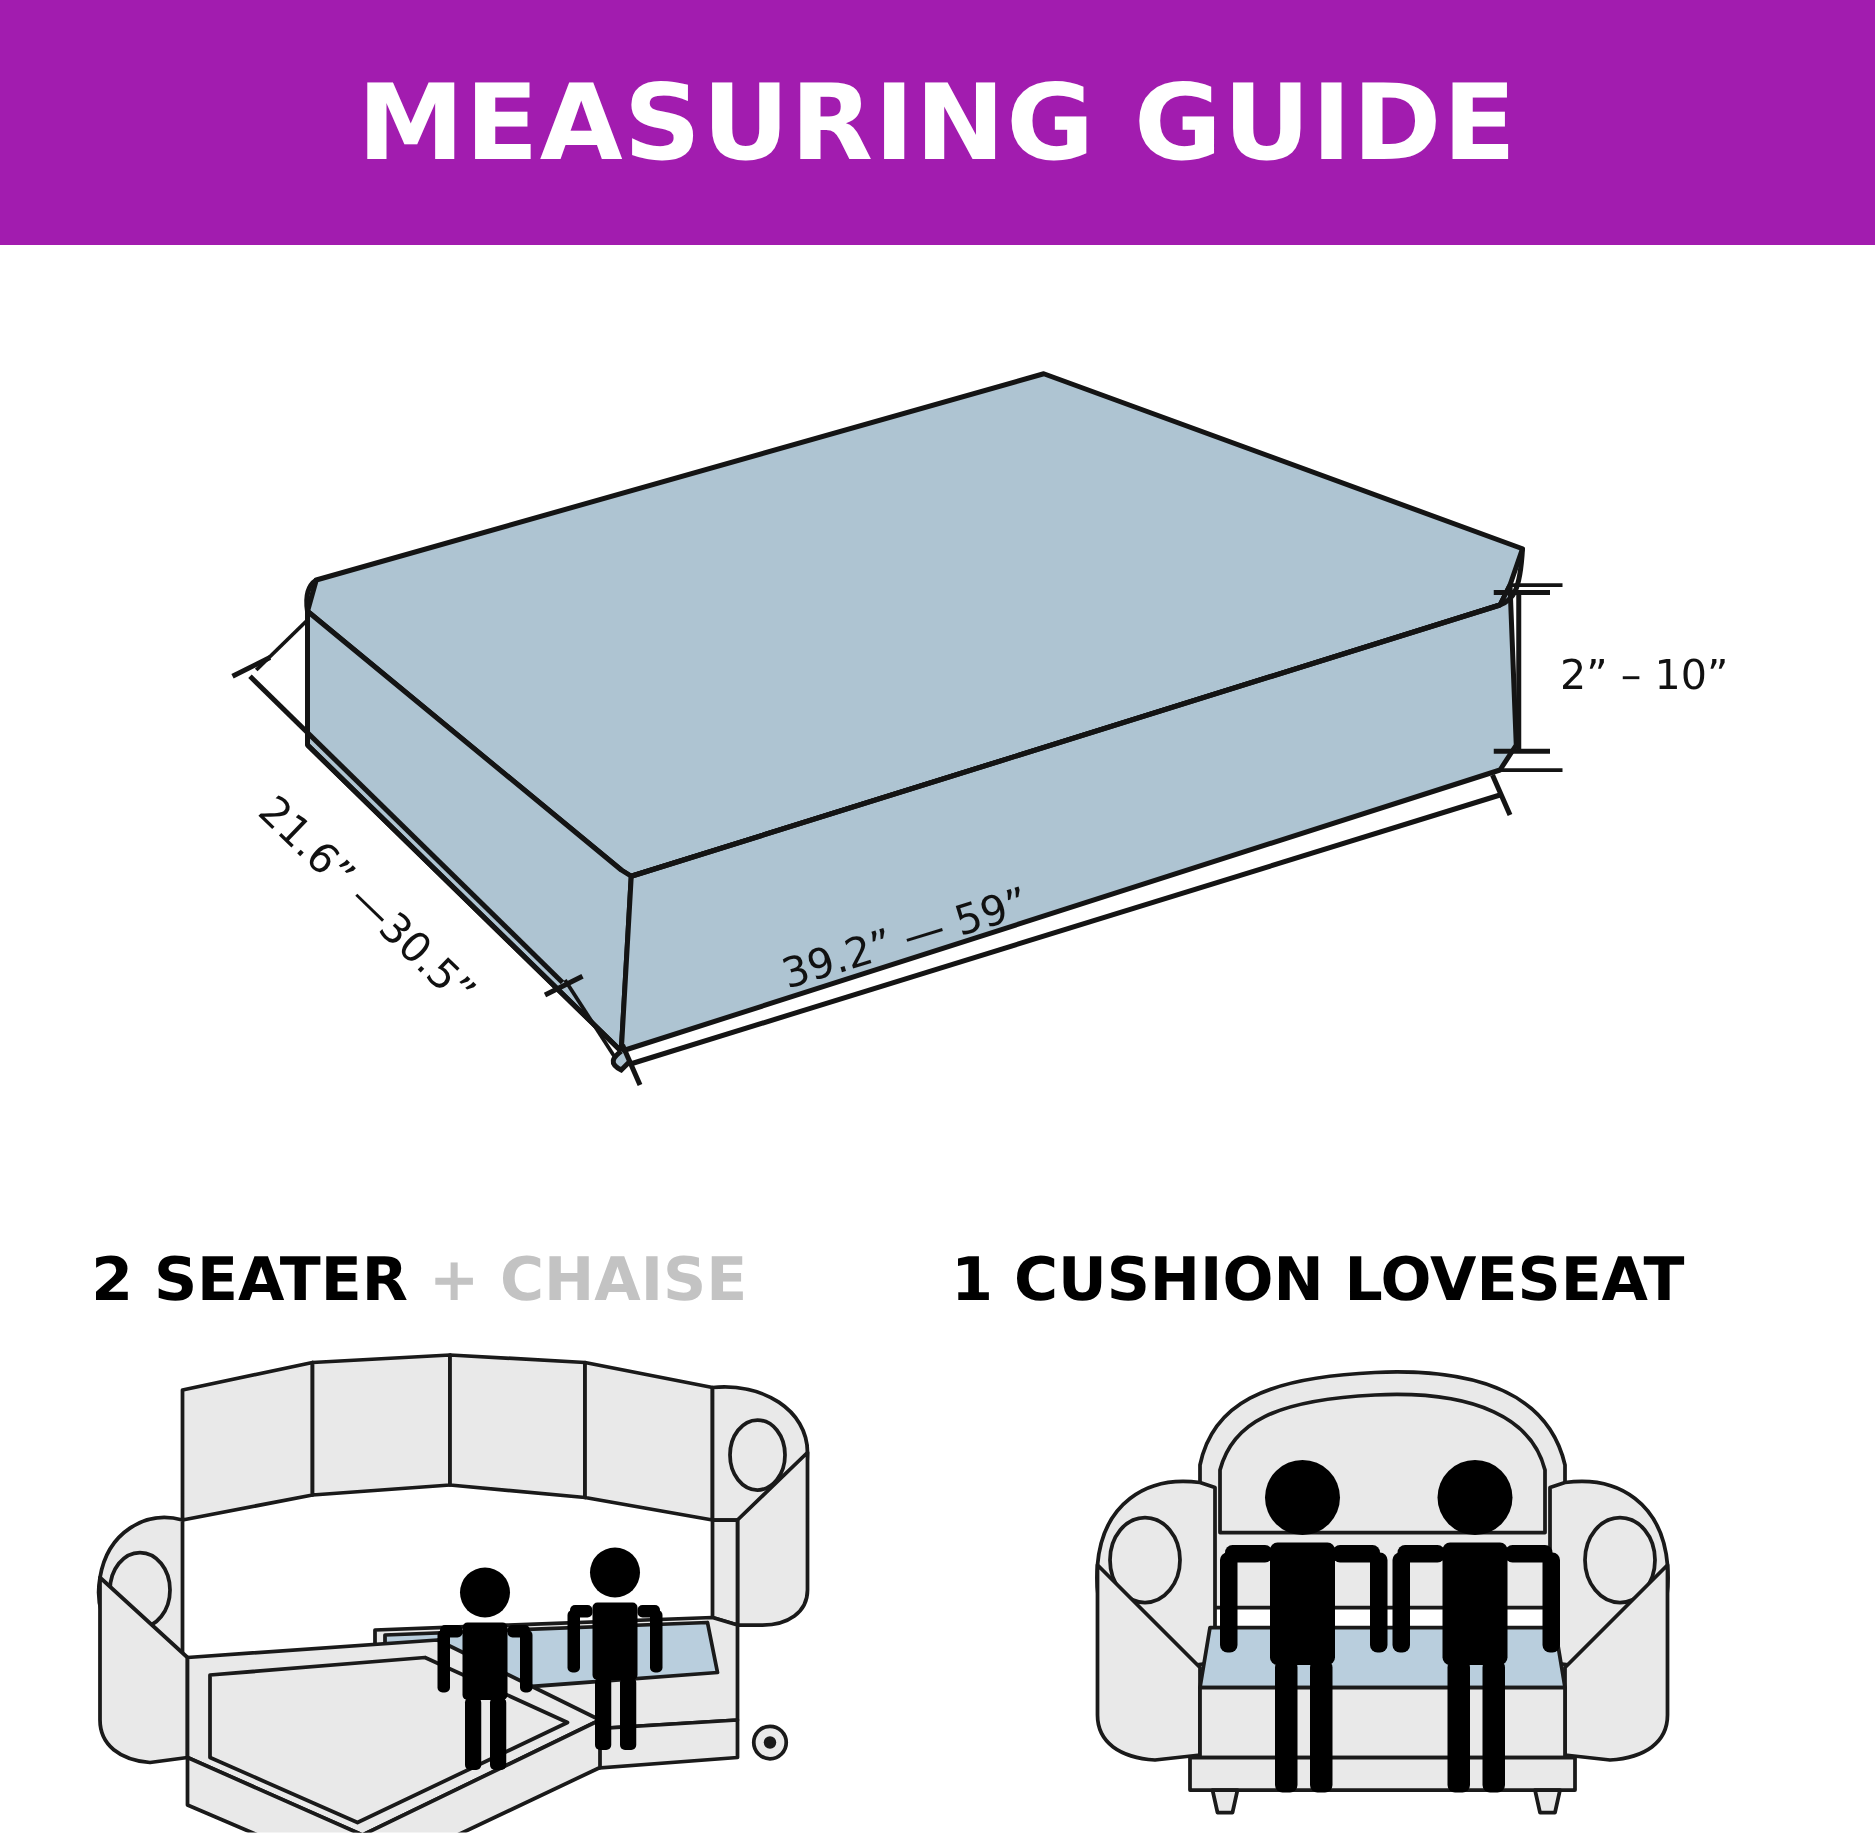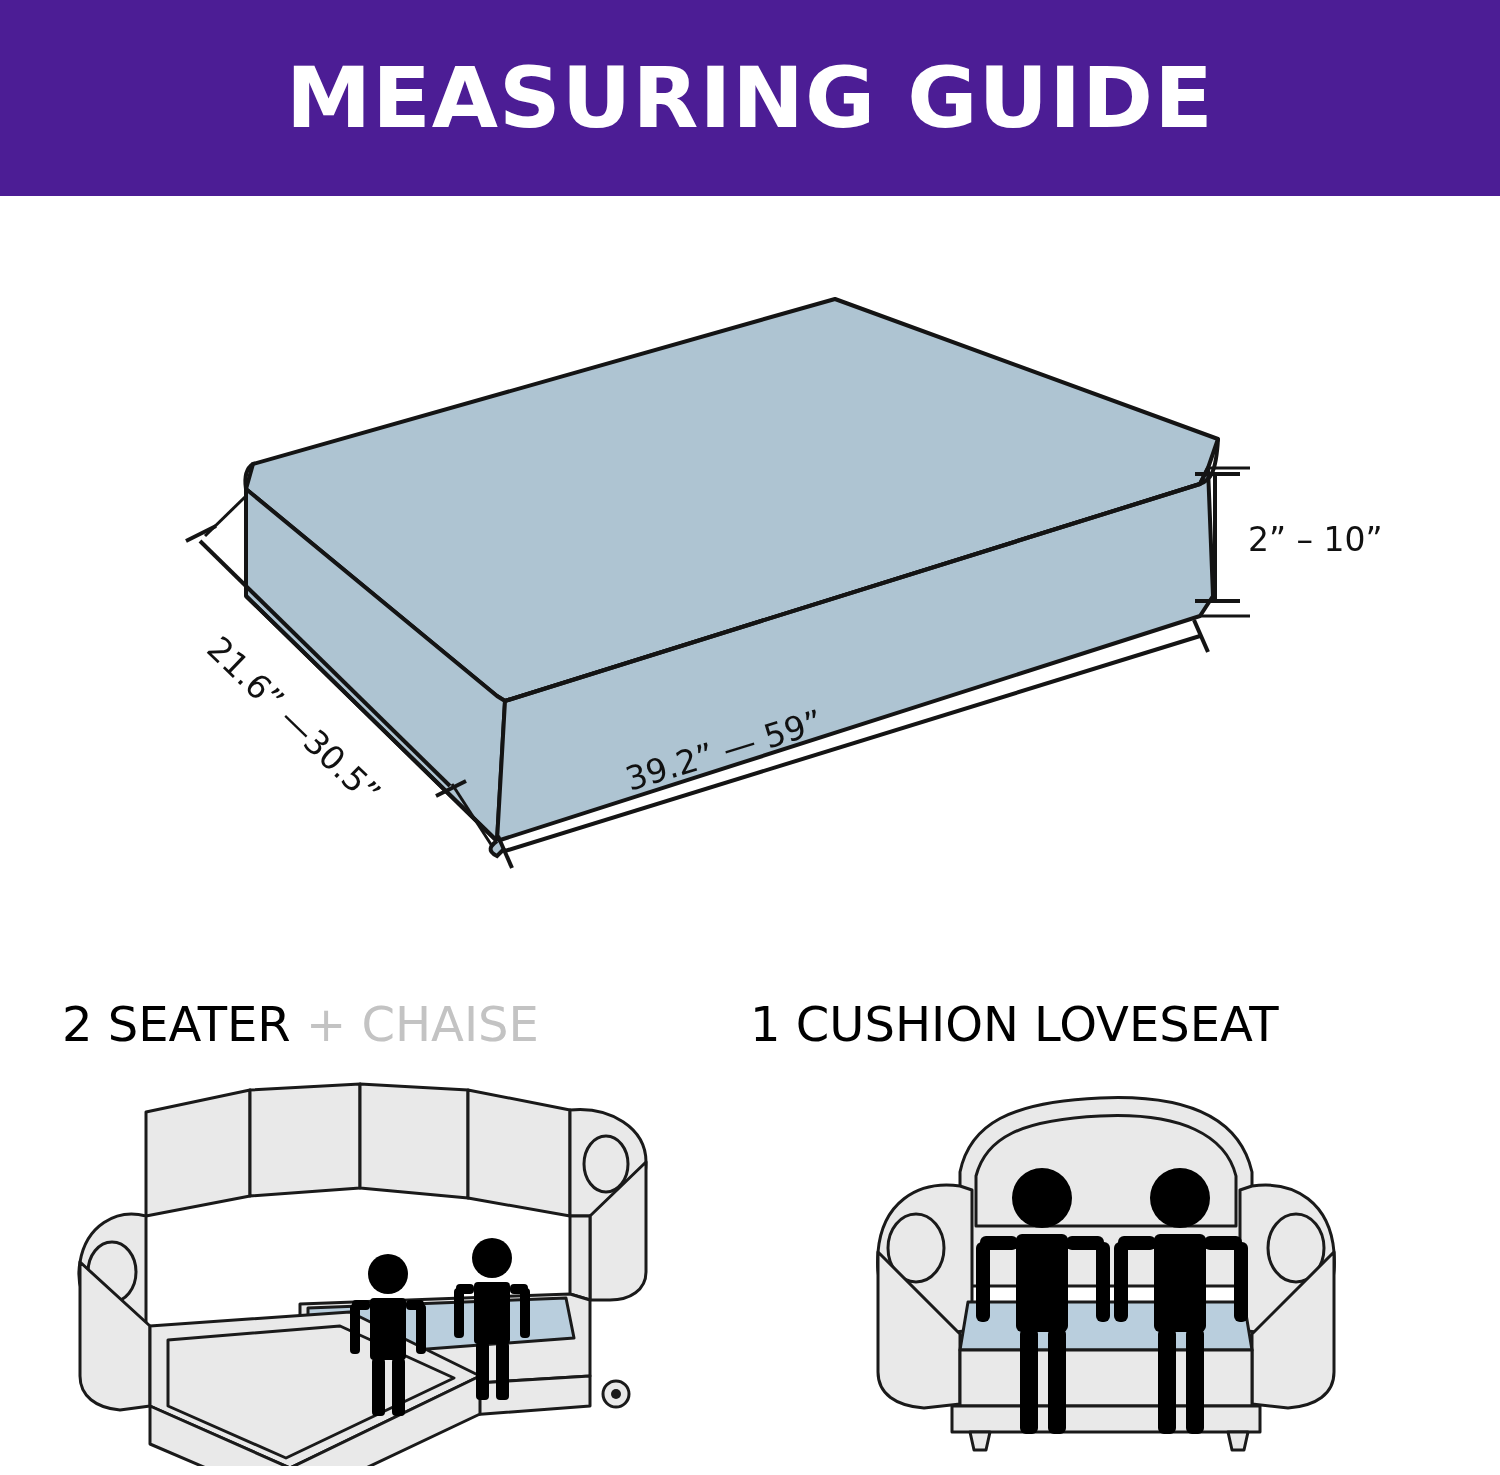--- a/index.html
+++ b/index.html
@@ -15,21 +15,21 @@
     position: relative;
   }
 
   
   .header-bar {
     position: absolute;
     left: 0;
     top: 0;
     width: 1500px;
     height: 196px;
-    background: #4c1d95;
+    background: #a21caf;
     display: flex;
     align-items: center;
     justify-content: center;
   }
   .header-title {
     color: #ffffff;
     font-family: "DejaVu Sans", sans-serif;
     font-weight: bold;
     font-size: 84px;
     letter-spacing: 1px;
@@ -67,25 +67,26 @@
   .panel {
     position: absolute;
     top: 0;
     height: 519px;
   }
   .panel-left { left: 0; width: 720px; }
   .panel-right { left: 720px; width: 780px; text-align: center; }
 
   .panel-title {
     font-family: "DejaVu Sans", sans-serif;
-    font-weight: normal;
+    font-weight: bold;
     font-size: 48px;
     line-height: 1;
     color: #000000;
     white-space: nowrap;
+    margin-left: 11px;
   }
   .panel-title .muted { color: #c3c3c3; }
   .panel-title.left-title {
     position: absolute;
     left: 62px;
     top: 44px;
   }
   .panel-title.right-title {
     position: absolute;
     left: 30px;

